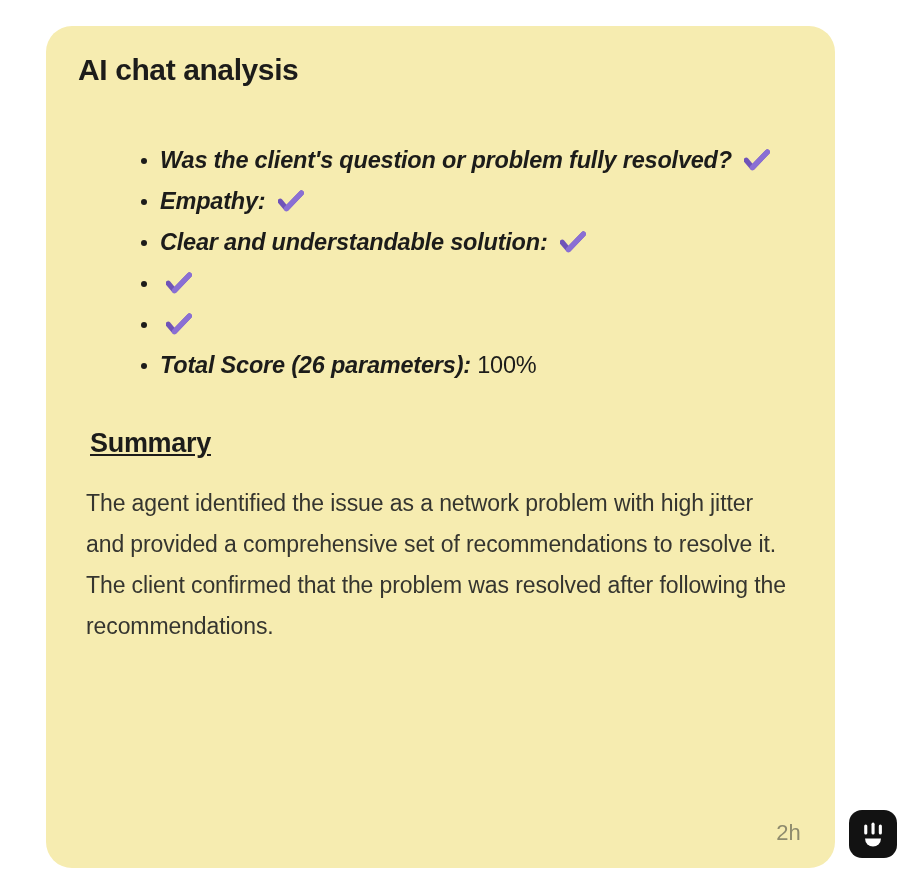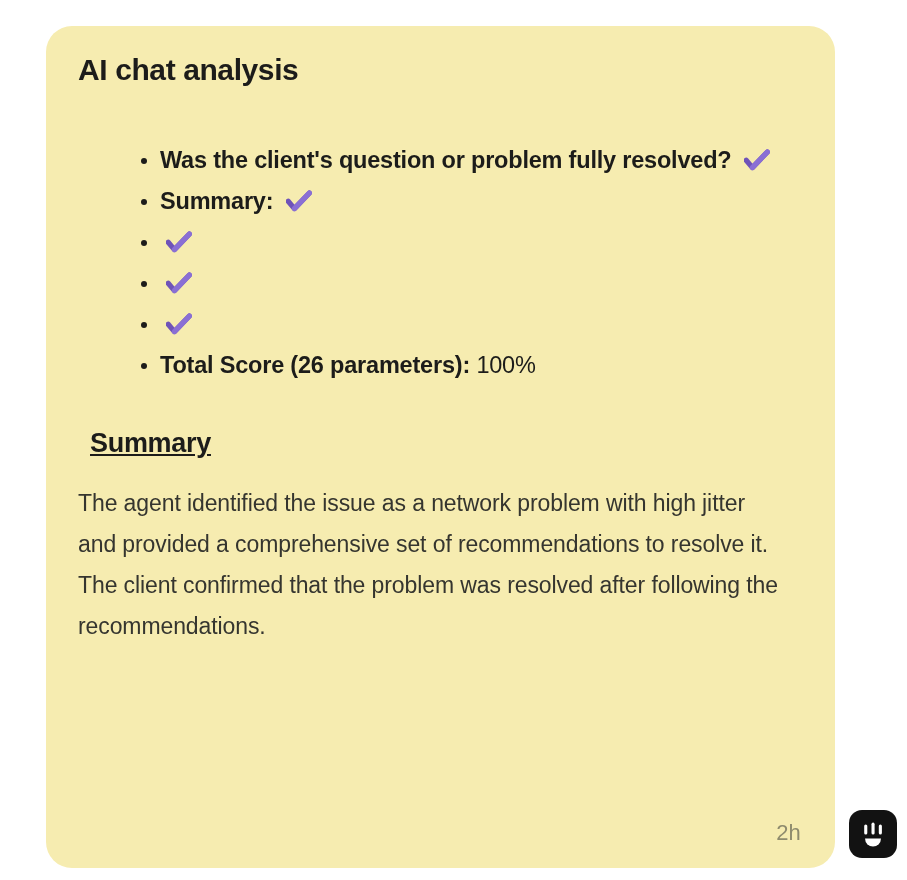--- a/index.html
+++ b/index.html
@@ -69,20 +69,21 @@
     left: 63px;
     top: 18px;
     width: 6px;
     height: 6px;
     border-radius: 50%;
     background: #1c1c1a;
   }
 
   .item-label {
     font-weight: 700;
+    font-style: italic;
   }
 
   .item-value {
     font-weight: 400;
     color: #1c1c1a;
     margin-top: 48px;
   }
 
   
   .check-icon {
@@ -104,21 +105,21 @@
     font-weight: 700;
     letter-spacing: -0.3px;
     color: #1c1c1a;
     margin: 12px;
     padding: 0;
     margin-top: 42px;
     text-decoration: underline;
   }
 
   .summary-text {
-    margin: 0;
+    margin: 8px;
     padding: 0;
     margin-top: 24px;
     font-size: 23px;
     line-height: 41px;
     font-weight: 400;
     letter-spacing: -0.1px;
     color: #35352f;
     max-width: 710px;
   }
 
@@ -175,31 +176,32 @@
         <span class="check-icon">
           <svg viewBox="0 0 26 22" xmlns="http://www.w3.org/2000/svg">
             <path d="M2.2 11.3 L8.4 18.6 L23.4 3.0" fill="none" stroke="#6f53b8" stroke-width="5.2" stroke-linecap="round" stroke-linejoin="round"></path>
             <path d="M8.4 18.6 L23.4 3.0" fill="none" stroke="#8a6fd4" stroke-width="5.2" stroke-linecap="round" stroke-linejoin="round"></path>
           </svg>
         </span>
       </li>
 
       <li class="criteria-item">
         <span class="bullet-dot"></span>
-        <span class="item-label">Summary:</span>
-        <span class="check-icon">
-          <svg viewBox="0 0 26 22" xmlns="http://www.w3.org/2000/svg">
-            <path d="M2.2 11.3 L8.4 18.6 L23.4 3.0" fill="none" stroke="#6f53b8" stroke-width="5.2" stroke-linecap="round" stroke-linejoin="round"></path>
-            <path d="M8.4 18.6 L23.4 3.0" fill="none" stroke="#8a6fd4" stroke-width="5.2" stroke-linecap="round" stroke-linejoin="round"></path>
-          </svg>
-        </span>
-      </li>
-
-      <li class="criteria-item">
-        <span class="bullet-dot"></span>
+        <span class="item-label">Empathy:</span>
+        <span class="check-icon">
+          <svg viewBox="0 0 26 22" xmlns="http://www.w3.org/2000/svg">
+            <path d="M2.2 11.3 L8.4 18.6 L23.4 3.0" fill="none" stroke="#6f53b8" stroke-width="5.2" stroke-linecap="round" stroke-linejoin="round"></path>
+            <path d="M8.4 18.6 L23.4 3.0" fill="none" stroke="#8a6fd4" stroke-width="5.2" stroke-linecap="round" stroke-linejoin="round"></path>
+          </svg>
+        </span>
+      </li>
+
+      <li class="criteria-item">
+        <span class="bullet-dot"></span>
+        <span class="item-label">Clear and understandable solution:</span>
         <span class="check-icon">
           <svg viewBox="0 0 26 22" xmlns="http://www.w3.org/2000/svg">
             <path d="M2.2 11.3 L8.4 18.6 L23.4 3.0" fill="none" stroke="#6f53b8" stroke-width="5.2" stroke-linecap="round" stroke-linejoin="round"></path>
             <path d="M8.4 18.6 L23.4 3.0" fill="none" stroke="#8a6fd4" stroke-width="5.2" stroke-linecap="round" stroke-linejoin="round"></path>
           </svg>
         </span>
       </li>
 
       <li class="criteria-item">
         <span class="bullet-dot"></span>

